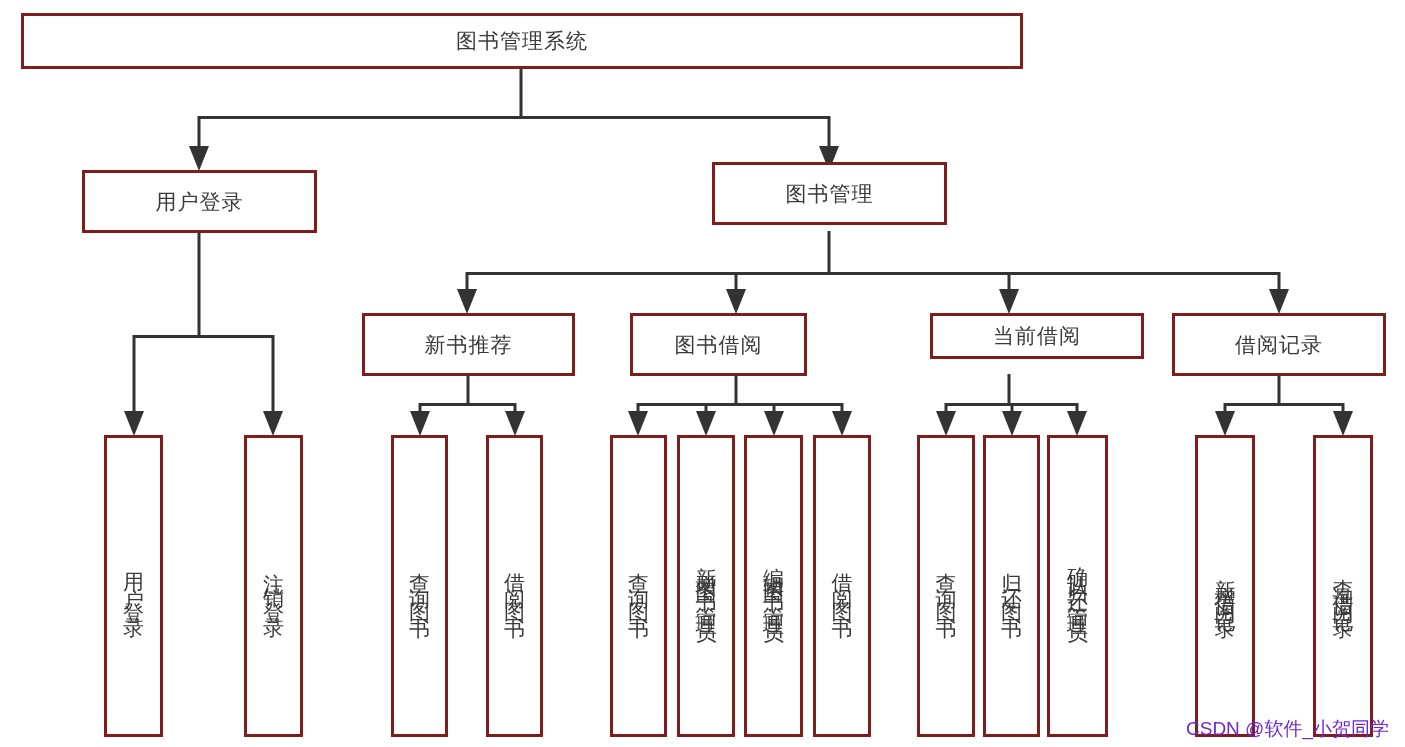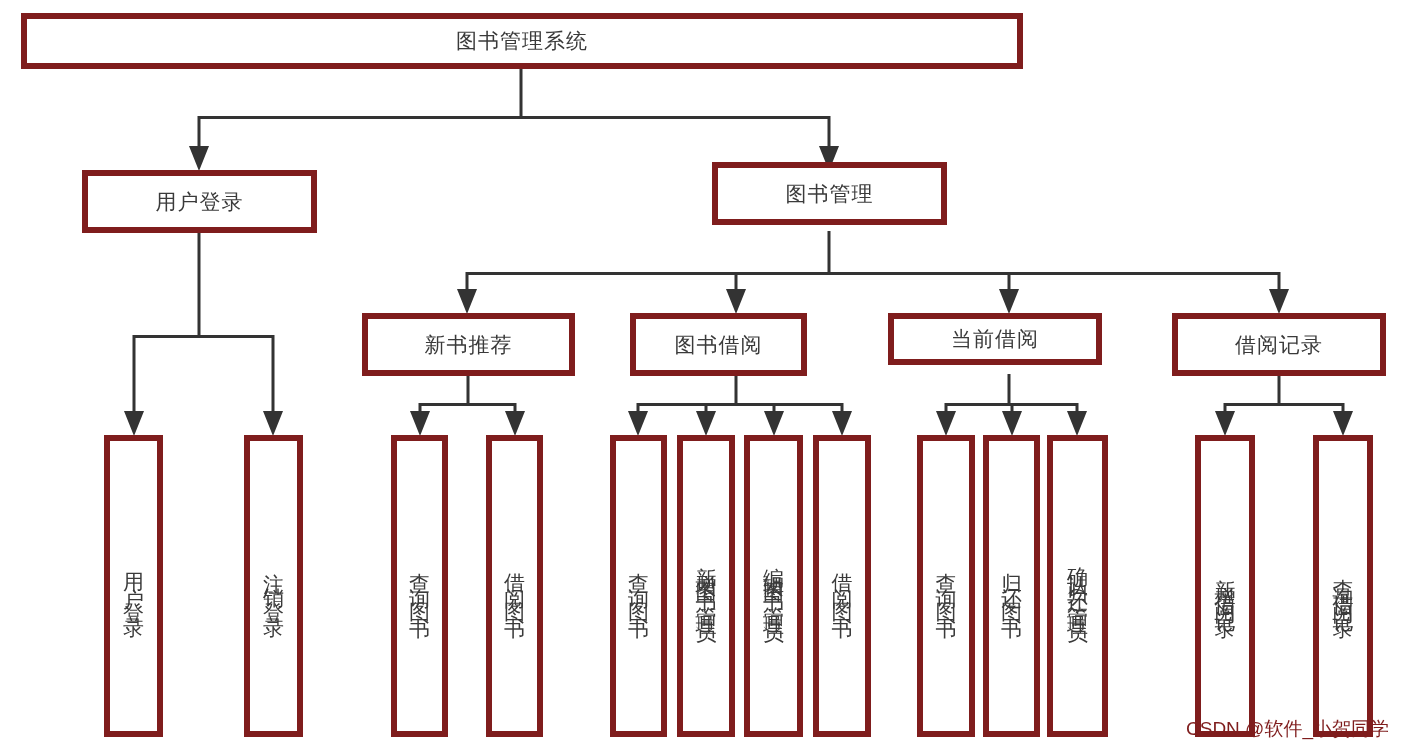--- a/index.html
+++ b/index.html
@@ -18,21 +18,21 @@
   #connector-svg {
     position: absolute;
     left: 0;
     top: 0;
     z-index: 1;
   }
   .box {
     position: absolute;
     box-sizing: border-box;
     background: #ffffff;
-    border: 6px solid #7f1d1d;
+    border: 3px solid #7f1d1d;
     display: flex;
     align-items: center;
     justify-content: center;
     color: #3a3a3a;
     z-index: 2;
   }
   .h-label {
     font-size: 21px;
     letter-spacing: 1px;
     white-space: nowrap;
@@ -44,21 +44,21 @@
     white-space: nowrap;
   }
   .v-label.short {
     letter-spacing: 15px;
   }
   #watermark {
     position: absolute;
     left: 1186px;
     top: 716px;
     font-size: 19px;
-    color: #7f1d1d;
+    color: #6d28d9;
     white-space: nowrap;
     z-index: 3;
   }
 </style>
 </head>
 <body>
 
 <div id="canvas">
 
   <svg id="connector-svg" width="1405" height="747" viewBox="0 0 1405 747">
@@ -131,21 +131,21 @@
   <div class="box" style="left:712px; top:162px; width:235px; height:63px">
     <span class="h-label">图书管理</span>
   </div>
 
   <div class="box" style="left:362px; top:313px; width:213px; height:63px">
     <span class="h-label">新书推荐</span>
   </div>
   <div class="box" style="left:630px; top:313px; width:177px; height:63px">
     <span class="h-label">图书借阅</span>
   </div>
-  <div class="box" style="left:888px; top:313px; width:214px; height:52px">
+  <div class="box" style="left:930px; top:313px; width:214px; height:46px">
     <span class="h-label">当前借阅</span>
   </div>
   <div class="box" style="left:1172px; top:313px; width:214px; height:63px">
     <span class="h-label">借阅记录</span>
   </div>
 
   <div class="box" style="left:104px; top:435px; width:59px; height:302px">
     <span class="v-label short">用户登录</span>
   </div>
   <div class="box" style="left:244px; top:435px; width:59px; height:302px">

